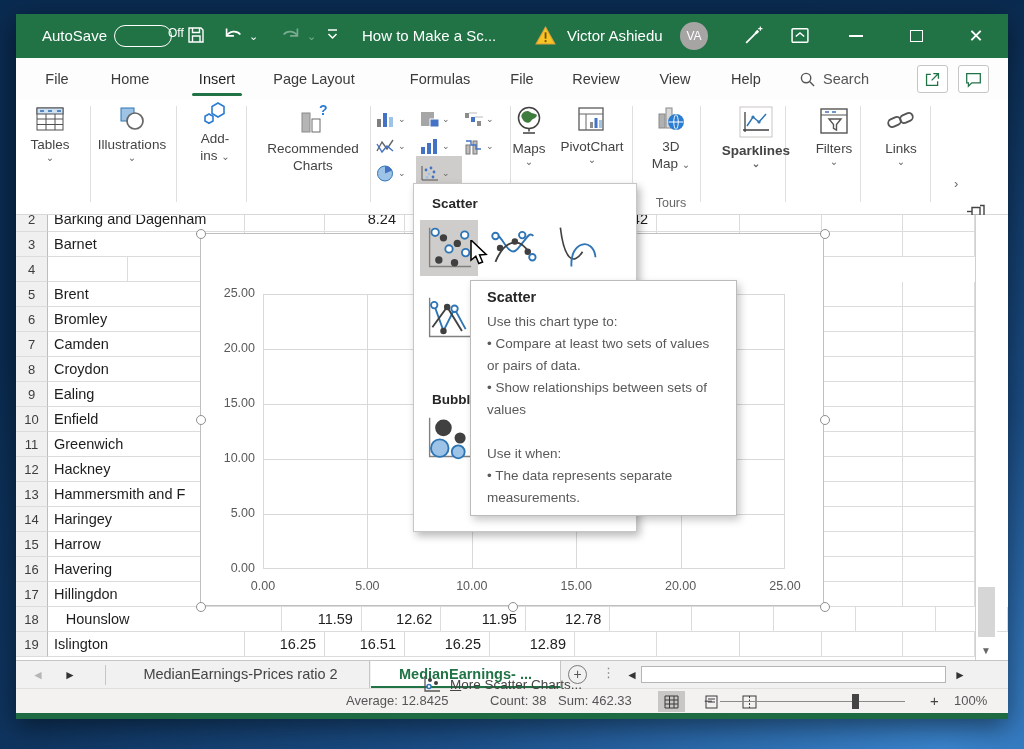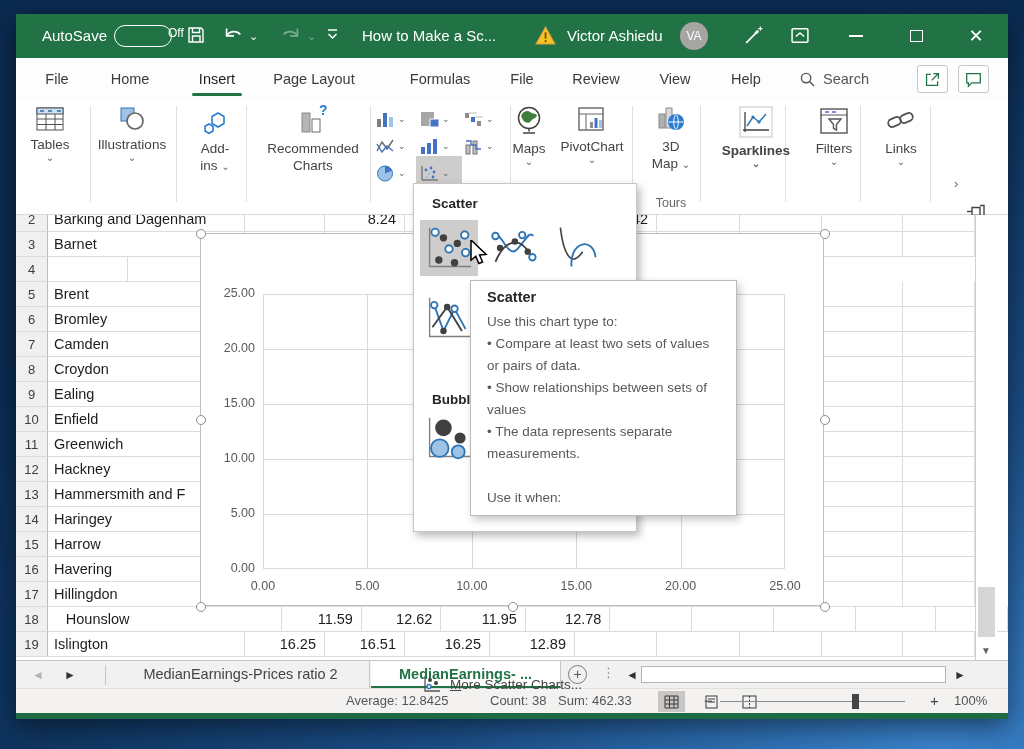--- a/index.html
+++ b/index.html
@@ -232,21 +232,21 @@
 
     <div class="rgroup" style="left:78px;top:6px;width:76px;">
       <svg width="28" height="26" viewBox="0 0 28 26">
           <rect x="3" y="2" width="13" height="13" fill="#9dc3e6" stroke="#2e75b6"></rect>
           <circle cx="17" cy="15" r="8" fill="#fff" stroke="#666" stroke-width="1.7"></circle>
         </svg>
       <div class="rlabel">Illustrations</div>
       <div class="rchev">⌄</div>
     </div>
 
-    <div class="rgroup" style="left:171px;top:10px;width:56px;">
+    <div class="rgroup" style="left:171px;top:0;width:56px;">
       <svg width="28" height="26" viewBox="0 0 28 26">
           <path d="M17 3l6 3.5v7L17 17l-6-3.5v-7z" fill="none" stroke="#2b7cd3" stroke-width="1.6"></path>
           <path d="M8 14l4 2.3v4.7L8 23.3 4 21v-4.7z" fill="none" stroke="#2b7cd3" stroke-width="1.6"></path>
         </svg>
       <div class="rlabel">Add-</div>
       <div class="rlabel"><span>ins</span> <span class="rchev">⌄</span></div>
     </div>
 
     <div class="rgroup" style="left:241px;top:4px;width:112px;">
       <svg width="30" height="32" viewBox="0 0 30 32">
@@ -751,22 +751,22 @@
           <path d="M1 0v13.5l3.2-2.7 2 4.9 2.5-1-2-4.7 4.4-.4z" fill="#fff" stroke="#000" stroke-width="1"></path>
         </svg>
     </div>
   </div>
 
   <div class="tooltip">
     <div class="tt-title">Scatter</div>
     <div class="tt-p">Use this chart type to:</div>
     <div class="tt-p">• Compare at least two sets of values or pairs of data.</div>
     <div class="tt-p">• Show relationships between sets of values</div>
+    <div class="tt-p tt-gap">Use it when:</div>
     <div class="tt-p">• The data represents separate measurements.</div>
-    <div class="tt-p tt-gap">Use it when:</div>
   </div>
 
   <div class="sheettabs">
     <span class="navarr dis" style="left:16px;">◄</span>
     <span class="navarr" style="left:48px;">►</span>
     <div class="tabsep"></div>
     <div class="stab inactive" style="left:96px;width:258px;">MedianEarnings-Prices ratio 2</div>
     <div class="stab active" style="left:355px;width:190px;">MedianEarnings- ...</div>
     <div class="pluscirc">+</div>
     <div class="vdots">⋮</div>

